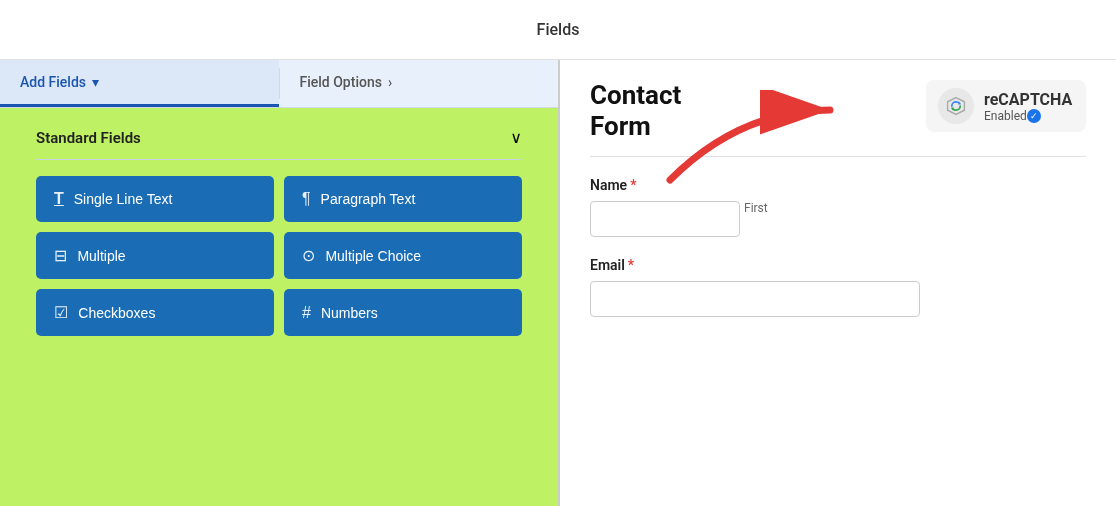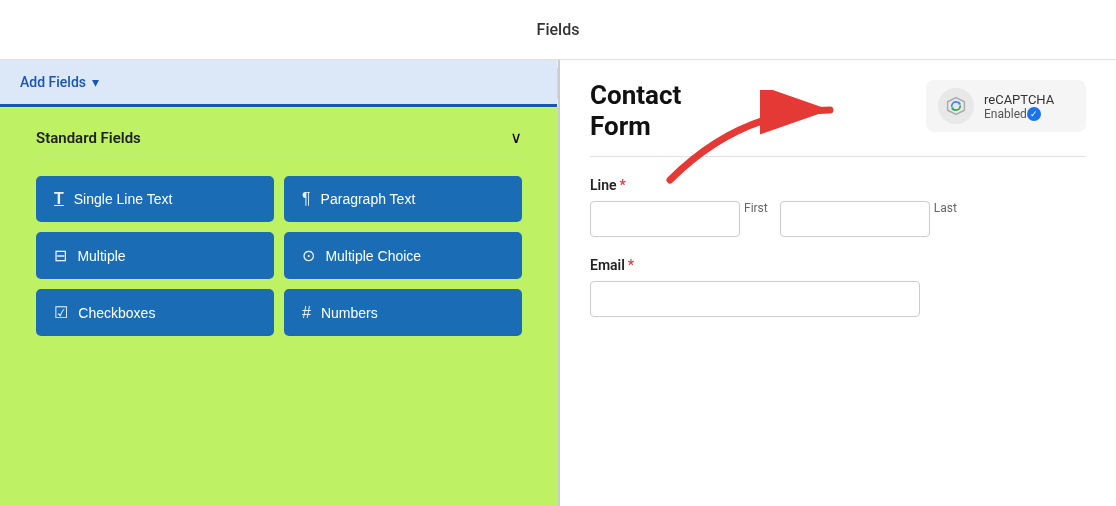--- a/index.html
+++ b/index.html
@@ -157,22 +157,22 @@
       align-items: center;
       justify-content: center;
       font-size: 18px;
       color: #555;
     }
     .recaptcha-text-block {
       display: flex;
       flex-direction: column;
     }
     .recaptcha-label {
-      font-size: 13px;
-      font-weight: 400;
+      font-size: 16px;
+      font-weight: 700;
       color: #333;
     }
     .recaptcha-status {
       font-size: 12px;
       color: #555;
       display: flex;
       align-items: center;
       gap: 0;
     }
     .status-check {
@@ -266,20 +266,24 @@
 
 <div class="main-content">
 
   <div class="left-panel">
     <div class="tabs-row">
       <div class="tab active">
         <span>Add Fields</span>
         <span>▾</span>
       </div>
       <div class="tab-separator"></div>
+      <div class="tab">
+        <span>Field Options</span>
+        <span>›</span>
+      </div>
     </div>
 
     <div class="fields-body">
       <div class="section-header">
         <span class="section-title">Standard Fields</span>
         <span>∨</span>
       </div>
       <div class="section-separator"></div>
 
       <div class="fields-grid">
@@ -342,32 +346,28 @@
             <span class="status-check">✓</span>
           </span>
         </div>
       </div>
     </div>
 
     <div class="form-divider"></div>
 
     <div class="form-field-group">
       <div class="form-label">
-        <span>Line</span>
+        <span>Name</span>
         <span class="required-star">*</span>
       </div>
       <div class="name-inputs">
         <div class="name-input-wrap">
           <input type="text" class="form-input" style="">
           <span class="input-sublabel">First</span>
         </div>
-        <div class="name-input-wrap">
-          <input type="text" class="form-input" style="">
-          <span class="input-sublabel">Last</span>
-        </div>
       </div>
     </div>
 
     <div class="form-field-group">
       <div class="form-label">
         <span>Email</span>
         <span class="required-star">*</span>
       </div>
       <input type="email" class="email-input" style="">
     </div>

